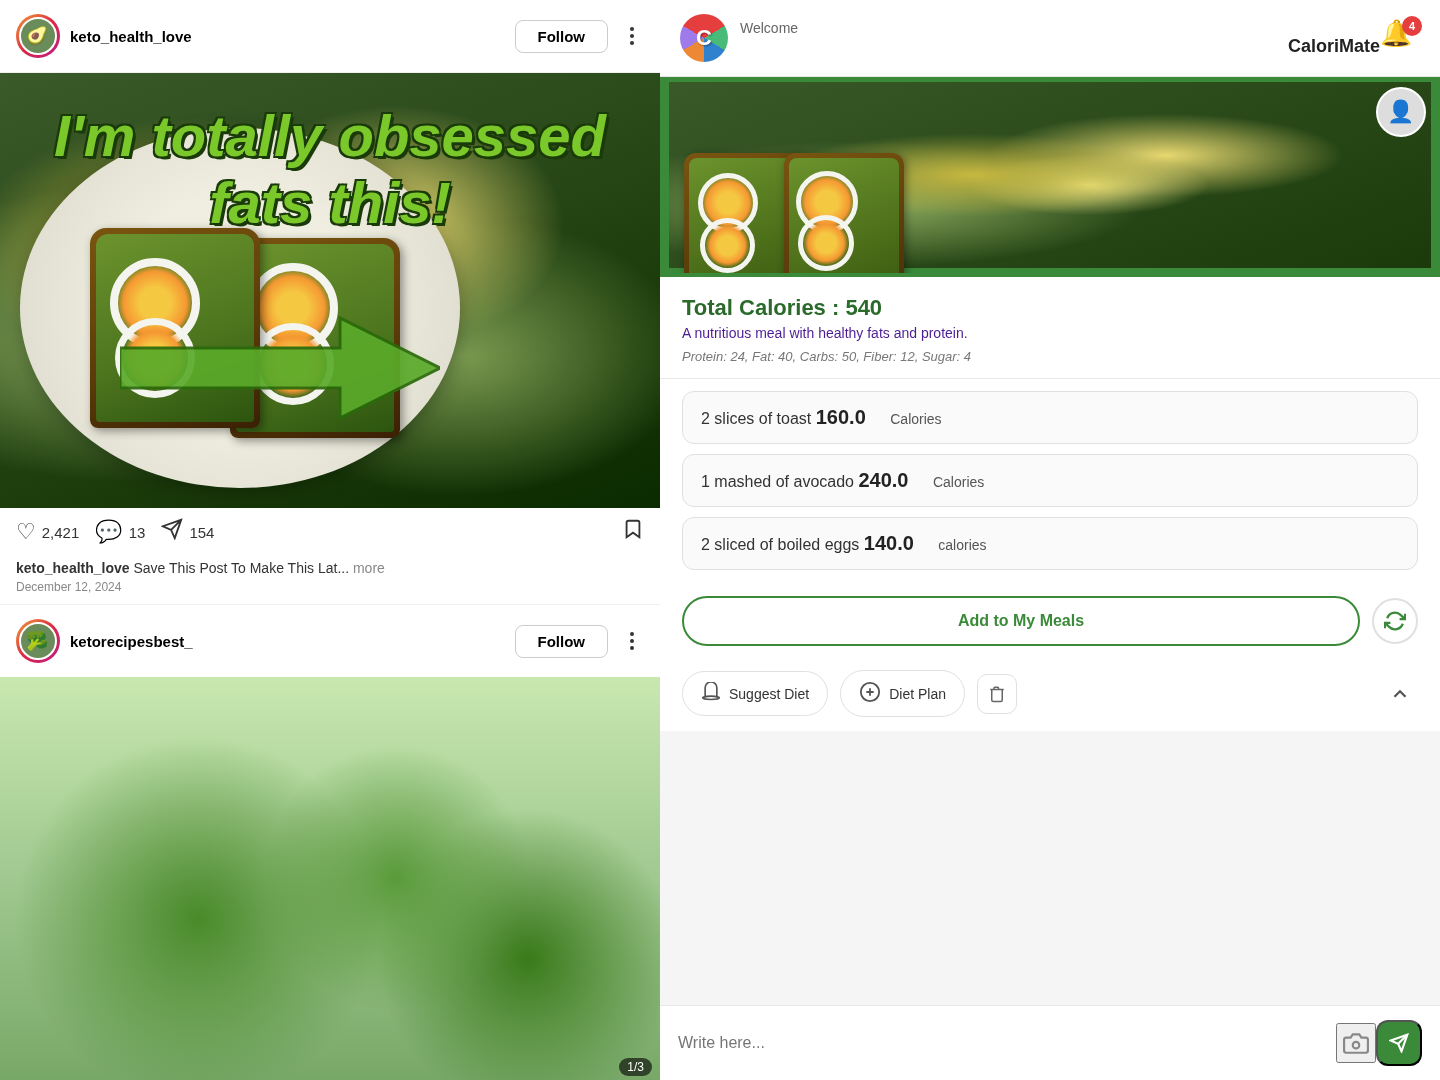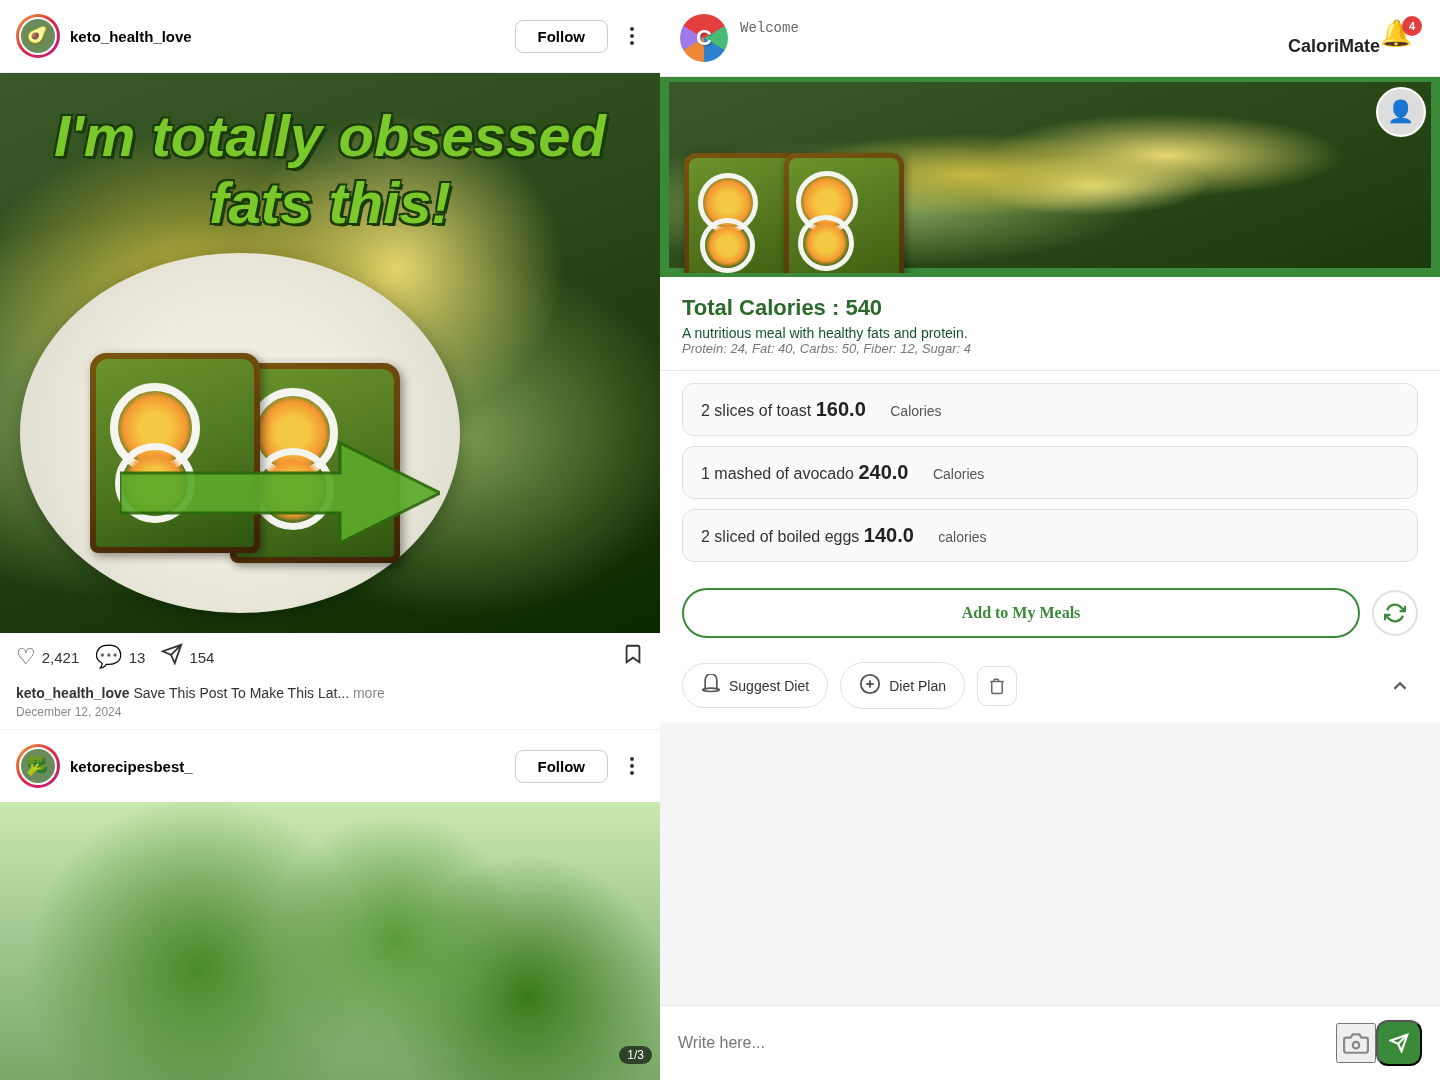--- a/index.html
+++ b/index.html
@@ -112,21 +112,21 @@
     .dot {
       width: 4px;
       height: 4px;
       border-radius: 50%;
       background: #333;
     }
 
     
     .post-image-container {
       width: 660px;
-      height: 560px;
+      height: 435px;
       position: relative;
       background: #2a4a1a;
       overflow: hidden;
       flex-shrink: 0;
     }
 
     .post-image-bg {
       position: absolute;
       inset: 0;
       background: 
@@ -232,21 +232,21 @@
       height: 100%;
       background: 
         radial-gradient(circle at 30% 60%, #4a8a2a 0%, transparent 35%),
         radial-gradient(circle at 60% 50%, #5a9a3a 0%, transparent 30%),
         radial-gradient(circle at 80% 70%, #3a7a1a 0%, transparent 25%),
         linear-gradient(180deg, #c8e8b0 0%, #a0c890 50%, #78a868 100%);
     }
 
     .page-indicator {
       position: absolute;
-      bottom: 16px;
+      bottom: 4px;
       right: 8px;
       background: rgba(0,0,0,0.6);
       color: #fff;
       font-size: 12px;
       padding: 2px 8px;
       border-radius: 10px;
     }
 
     
     .right-panel {
@@ -292,21 +292,20 @@
     }
 
     .app-title-group {
       margin-left: 12px;
       flex: 1;
     }
 
     .app-welcome {
       font-size: 14px;
       color: #666;
-      font-family: Liberation Mono, monospace;
     }
 
     .app-name {
       font-size: 18px;
       font-weight: 700;
       color: #222;
       text-align: right;
     }
 
     .notification-badge {
@@ -391,22 +390,22 @@
 
     .calories-header {
       font-size: 22px;
       font-weight: 700;
       color: #2a6a2a;
       margin-bottom: 4px;
     }
 
     .nutrition-description {
       font-size: 14px;
-      color: #14532d;
-      margin-bottom: 0;
+      color: #4c1d95;
+      margin-bottom: 8px;
     }
 
     .nutrition-macros {
       font-size: 13px;
       color: #777;
       font-style: italic;
     }
 
     
     .food-items-list {
@@ -460,21 +459,20 @@
     .add-meals-btn {
       flex: 1;
       padding: 14px 20px;
       border: 2px solid #3a8a3a;
       border-radius: 30px;
       background: #fff;
       color: #3a8a3a;
       font-size: 16px;
       font-weight: 600;
       cursor: pointer;
-      font-family: Liberation Serif, serif;
     }
 
     .refresh-btn {
       width: 46px;
       height: 46px;
       border-radius: 50%;
       border: 2px solid #e0e0e0;
       background: #fff;
       display: flex;
       align-items: center;

